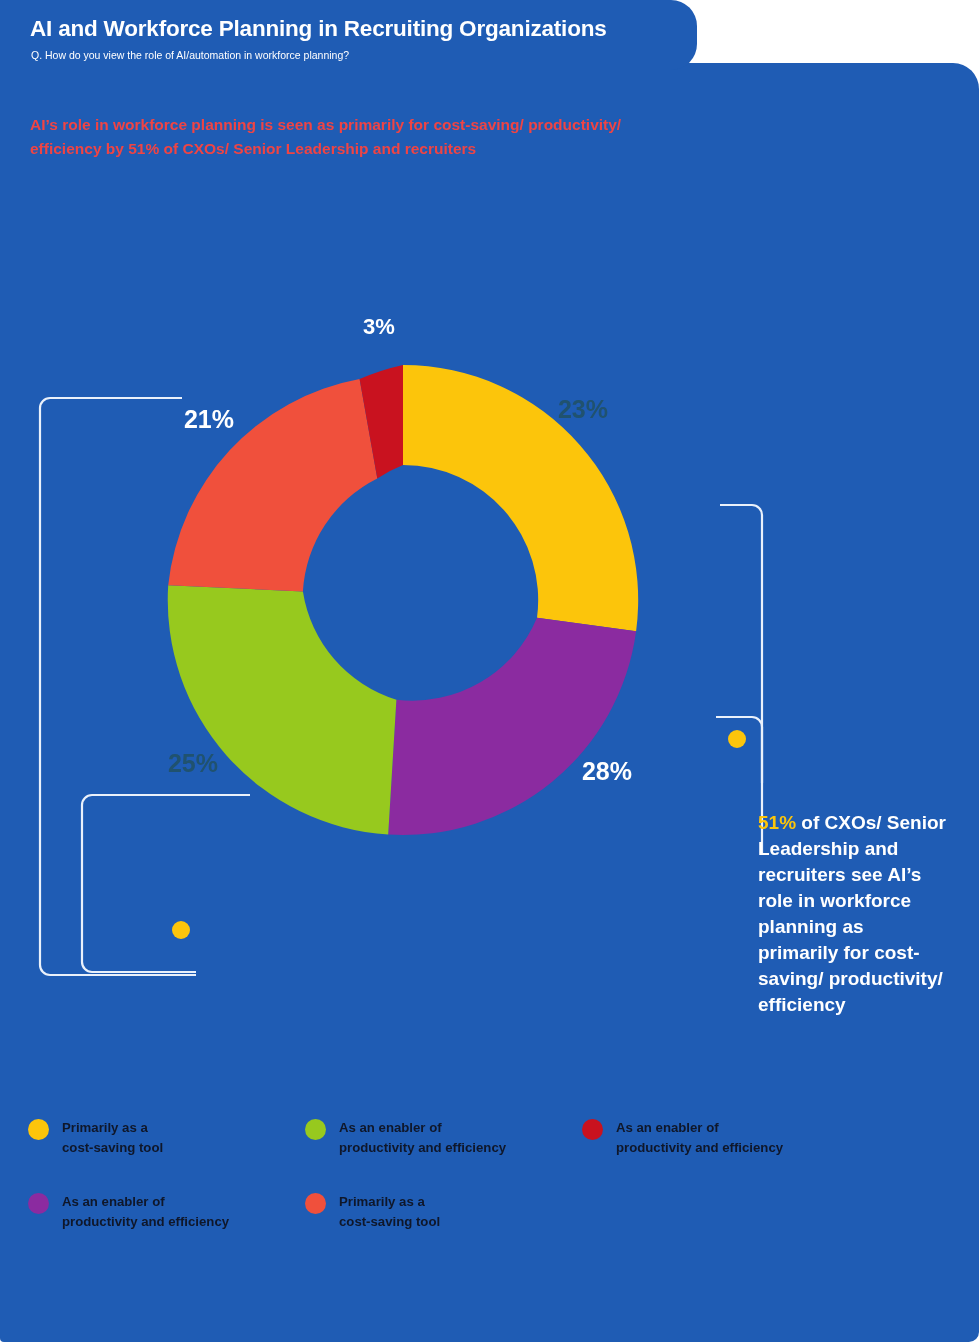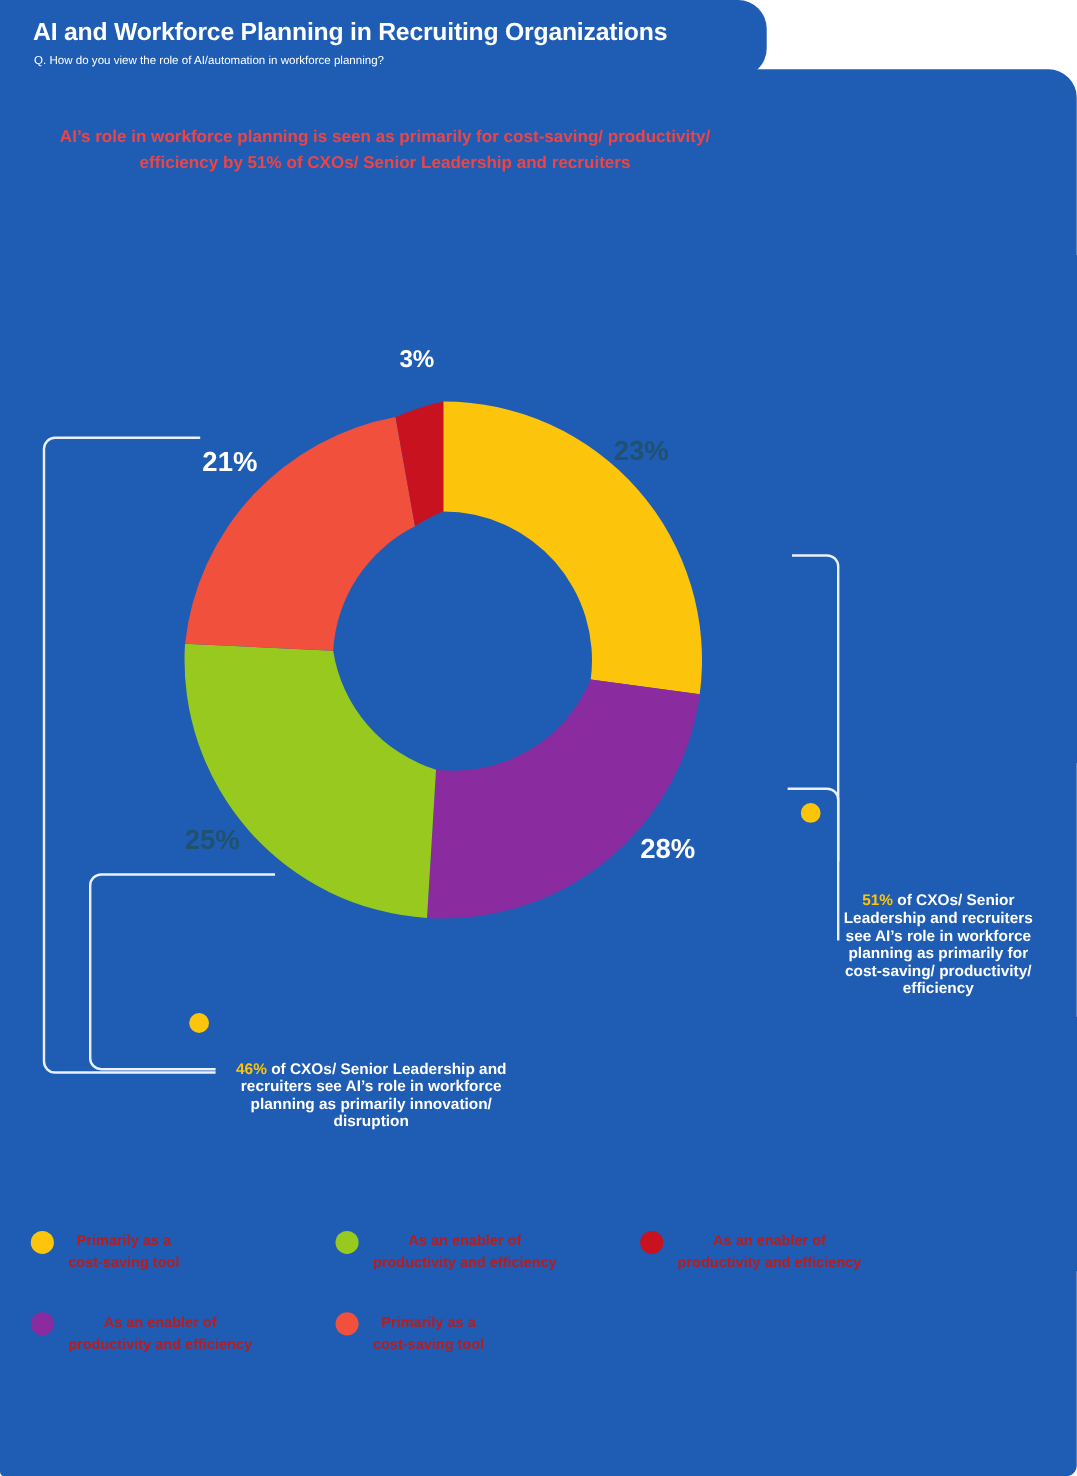--- a/index.html
+++ b/index.html
@@ -10,21 +10,20 @@
   }
   body {
     font-family: "Liberation Sans", sans-serif;
   }
   #page {
     position: relative;
     width: 979px;
     height: 1342px;
     overflow: hidden;
     background: #ffffff;
-    text-align: center;
   }
 
   
   .body-panel {
     position: absolute;
     left: 0;
     top: 63px;
     width: 979px;
     height: 1279px;
     background: #1f5cb4;
@@ -98,23 +97,23 @@
   }
   .slice-label-sm {
     font-family: "Liberation Sans", sans-serif;
     font-size: 22px;
     font-weight: bold;
   }
 
   
   .callout {
     position: absolute;
-    font-size: 14px;
+    font-size: 19px;
     font-weight: 600;
-    line-height: 16px;
+    line-height: 26px;
     color: #ffffff;
     z-index: 8;
   }
   .callout .pct {
     color: #fcc50b;
     font-weight: bold;
   }
   #callout-right { left: 758px; top: 810px; width: 190px; }
   #callout-left  { left: 205px; top: 963px; width: 265px; }
 
@@ -140,21 +139,21 @@
     height: 21px;
     border-radius: 50%;
     flex: 0 0 21px;
     margin-top: 1px;
     margin-right: 13px;
   }
   .legend-label {
     font-size: 13.2px;
     font-weight: bold;
     line-height: 20px;
-    color: #b91c1c;
+    color: #0f172a;
     white-space: pre-line;
   }
 </style>
 </head>
 <body>
 
 <div id="page">
 
   <div class="body-panel"></div>
 
@@ -216,23 +215,20 @@
       <text class="slice-label" x="193" y="772" text-anchor="middle" fill="#20526f">25%</text>
       <text class="slice-label" x="209" y="428" text-anchor="middle" fill="#ffffff">21%</text>
       <text class="slice-label-sm" x="379" y="334" text-anchor="middle" fill="#ffffff">3%</text>
     </svg>
   </div>
 
   <div class="callout" id="callout-right">
     <span class="pct">51%</span><span> of CXOs/ Senior Leadership and recruiters see AI’s role in workforce planning as primarily for cost-saving/ productivity/ efficiency</span>
   </div>
 
-  <div class="callout" id="callout-left">
-    <span class="pct">46%</span><span> of CXOs/ Senior Leadership and recruiters see AI’s role in workforce planning as primarily innovation/ disruption</span>
-  </div>
 
   <div class="legend">
     <div class="legend-row">
       <div class="legend-item">
         <span class="swatch" style="background: rgb(252, 197, 11);"></span>
         <span class="legend-label">Primarily as a
 cost-saving tool</span>
       </div>
       <div class="legend-item">
         <span class="swatch" style="background: rgb(151, 201, 30);"></span>

